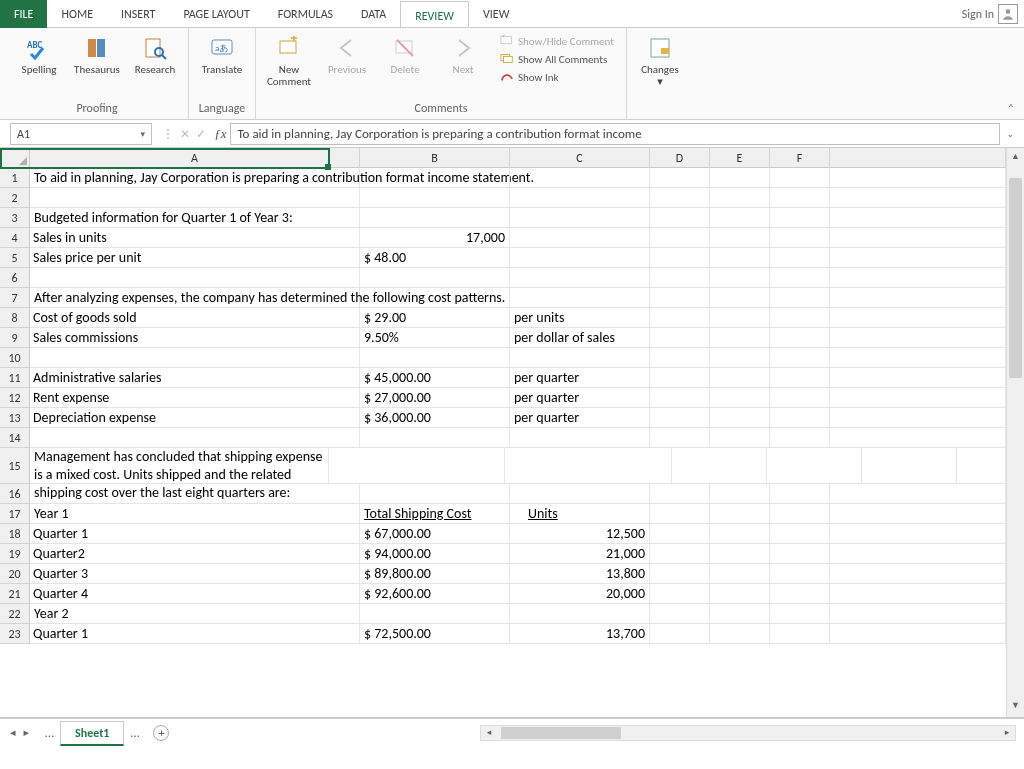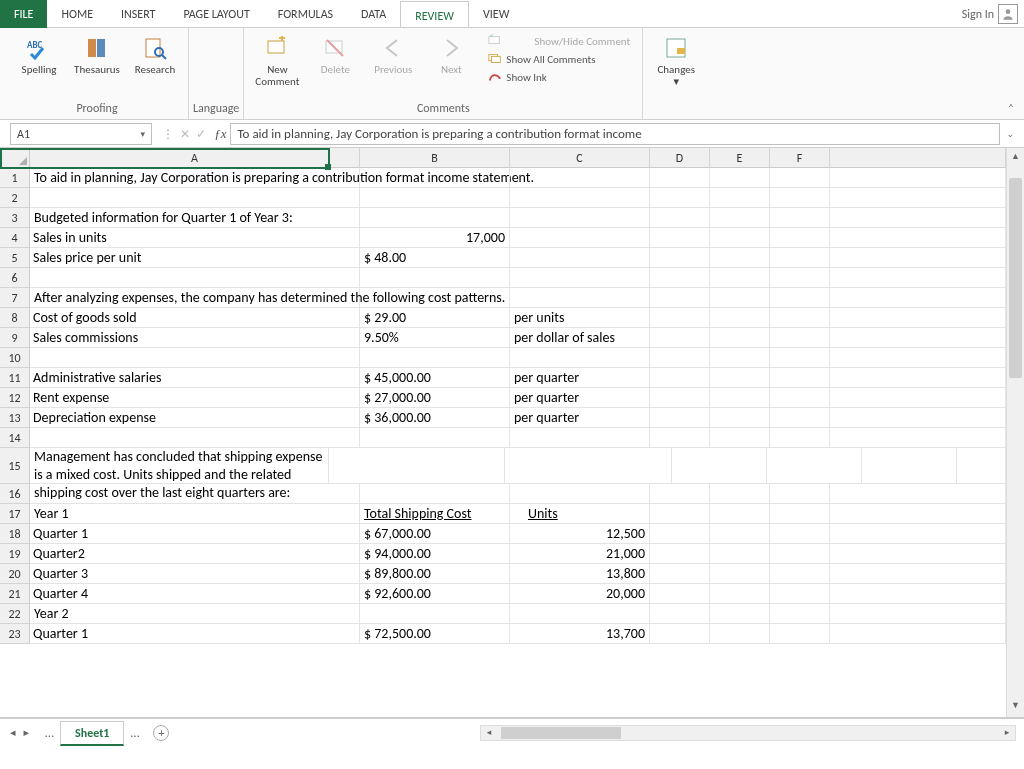--- a/index.html
+++ b/index.html
@@ -136,61 +136,72 @@
                 <line x1="19" y1="19" x2="23" y2="23" stroke="#2a6fb5" stroke-width="2"></line>
               </svg>
             </div>
         <div class="rtxt">Research</div>
       </div>
     </div>
     <div class="glabel">Proofing</div>
   </div>
 
   <div class="group">
+    <div class="buttons">
+      <div class="rbtn">
+        <div class="ricon">
+              <svg viewBox="0 0 24 24">
+                <rect x="2" y="4" width="20" height="14" rx="2" fill="#fff" stroke="#5b8bbd"></rect>
+                <text x="5" y="15" font-size="9" fill="#3a6fa5">aあ</text>
+              </svg>
+            </div>
+        <div class="rtxt">Translate</div>
+      </div>
+    </div>
     <div class="glabel">Language</div>
   </div>
 
   <div class="group" style="flex:0 0 auto;">
     <div class="buttons">
       <div class="rbtn">
         <div class="ricon">
               <svg viewBox="0 0 24 24">
                 <rect x="3" y="5" width="16" height="12" fill="#fff" stroke="#caa23a"></rect>
                 <path d="M14 2 l6 0 M17 -1 l0 6" stroke="#e6b54a" stroke-width="2"></path>
               </svg>
             </div>
         <div class="rtxt">New Comment</div>
       </div>
       <div class="rbtn" style="opacity:.45;">
         <div class="ricon">
               <svg viewBox="0 0 24 24">
+                <path d="M16 4 L6 12 L16 20" fill="none" stroke="#888" stroke-width="2"></path>
+              </svg>
+            </div>
+        <div class="rtxt">Previous</div>
+      </div>
+      <div class="rbtn" style="opacity:.45;">
+        <div class="ricon">
+              <svg viewBox="0 0 24 24">
                 <rect x="3" y="5" width="16" height="12" fill="#fff" stroke="#999"></rect>
                 <line x1="4" y1="4" x2="20" y2="20" stroke="#c33" stroke-width="2"></line>
               </svg>
             </div>
         <div class="rtxt">Delete</div>
       </div>
       <div class="rbtn" style="opacity:.45;">
         <div class="ricon">
               <svg viewBox="0 0 24 24">
-                <path d="M16 4 L6 12 L16 20" fill="none" stroke="#888" stroke-width="2"></path>
-              </svg>
-            </div>
-        <div class="rtxt">Previous</div>
-      </div>
-      <div class="rbtn" style="opacity:.45;">
-        <div class="ricon">
-              <svg viewBox="0 0 24 24">
                 <path d="M8 4 L18 12 L8 20" fill="none" stroke="#888" stroke-width="2"></path>
               </svg>
             </div>
         <div class="rtxt">Next</div>
       </div>
       <div class="side-col">
-        <div class="sitem" style="opacity:.5;gap:28px;">
+        <div class="sitem" style="opacity:.5;">
               <svg viewBox="0 0 16 16">
                 <rect x="1" y="3" width="12" height="8" fill="#fff" stroke="#999"></rect>
                 <path d="M2 2 l4 -2 l-2 4" fill="#4a8"></path>
               </svg>
               <span>Show/Hide Comment</span>
             </div>
         <div class="sitem">
               <svg viewBox="0 0 16 16">
                 <rect x="1" y="3" width="10" height="7" fill="#fff" stroke="#caa23a"></rect>
                 <rect x="4" y="5" width="10" height="7" fill="#fff" stroke="#caa23a"></rect>

